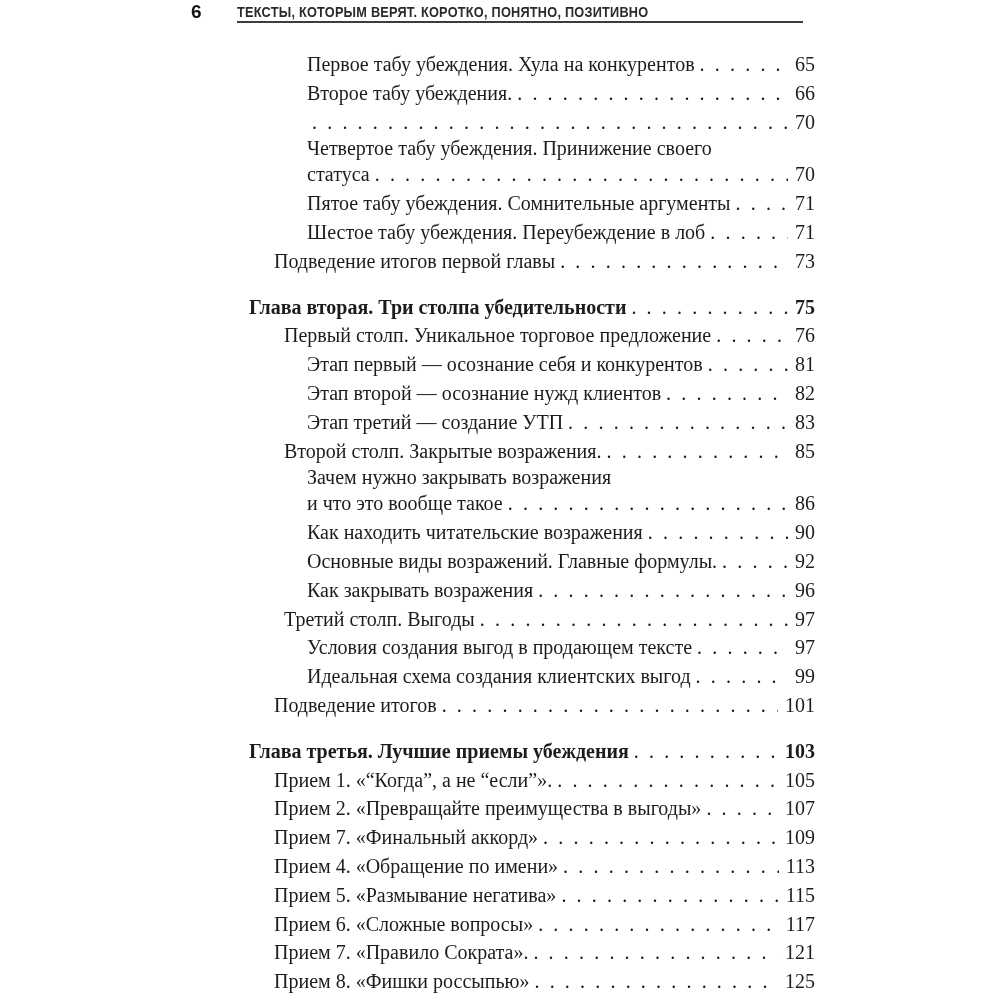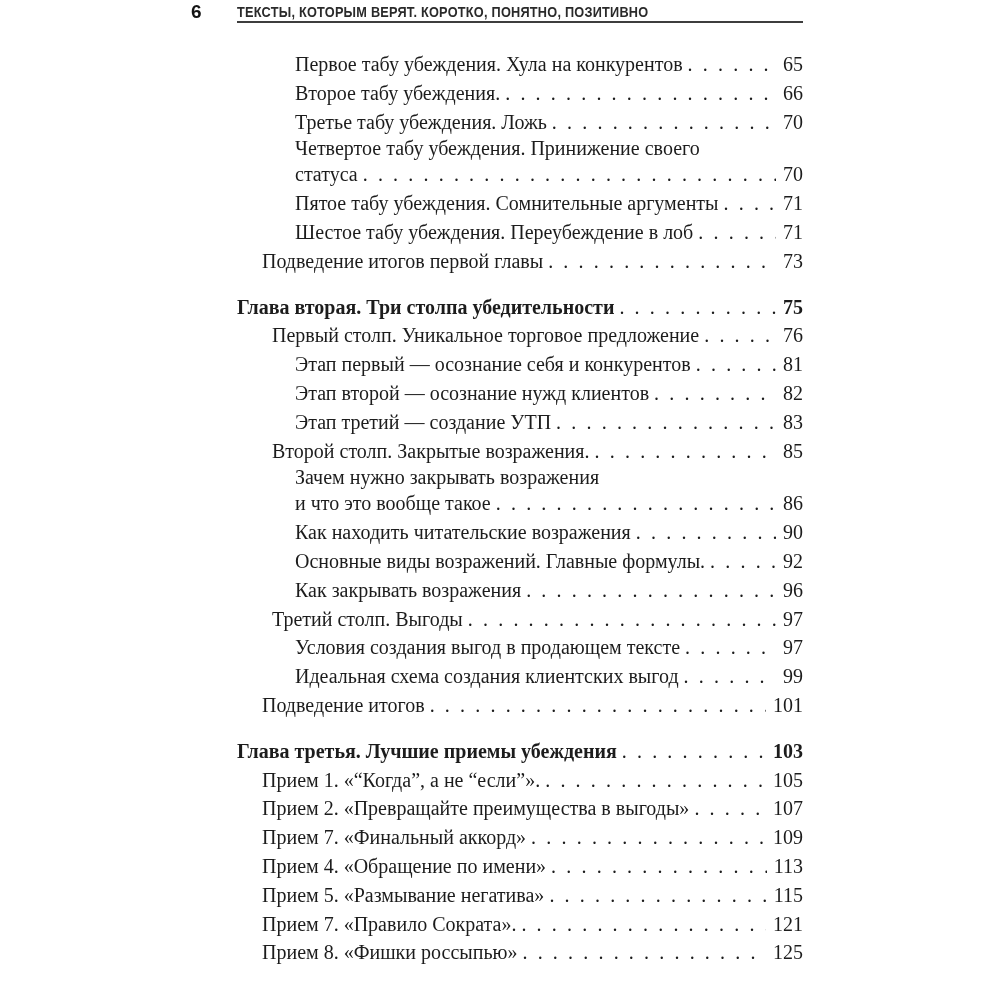--- a/index.html
+++ b/index.html
@@ -24,21 +24,21 @@
     white-space: nowrap;
     transform: scaleX(0.82); transform-origin: left center;
     letter-spacing: 0.3px;
   }
   .head-rule {
     position: absolute; left: 237px; top: 21px;
     width: 566px; height: 2px; background: var(--rule, #3d3d3d);
   }
 
   
-  .toc { position: absolute; left: 237px; top: 50px; width: 566px; font-size: 20px; }
+  .toc { position: absolute; left: 249px; top: 50px; width: 566px; font-size: 20px; }
   .toc-entry.gap-before { margin-top: 17px; text-align: center; }
   .toc-entry.bold .entry-text, .toc-entry.bold .page-num { font-weight: bold; }
   .lvl-0 { margin-left: 0; }
   .lvl-1 { margin-left: 25px; }
   .lvl-2 { margin-left: 35px; }
   .lvl-3 { margin-left: 58px; }
 
   .line { display: flex; line-height: 28.8px; }
   .toc-entry.two-line .line.first { line-height: 24px; }
   .entry-text { white-space: nowrap; }
@@ -73,21 +73,20 @@
       <div class="toc-entry lvl-3">
     <div class="line first">
       <span class="entry-text">Второе табу убеждения.</span>
       <span class="dots d1"></span>
       <span class="page-num p1">66</span>
     </div>
 
   </div>
       <div class="toc-entry lvl-3">
     <div class="line first">
-      <span class="entry-text">Третье табу убеждения. Ложь</span>
       <span class="dots d1"></span>
       <span class="page-num p1">70</span>
     </div>
 
   </div>
       <div class="toc-entry lvl-3 two-line">
     <div class="line first">
       <span class="entry-text">Четвертое табу убеждения. Принижение своего</span>
 
     </div>
@@ -279,20 +278,28 @@
       <div class="toc-entry lvl-1">
     <div class="line first">
       <span class="entry-text">Прием 5. «Размывание негатива»</span>
       <span class="dots d1"></span>
       <span class="page-num p1">115</span>
     </div>
 
   </div>
       <div class="toc-entry lvl-1">
     <div class="line first">
+      <span class="entry-text">Прием 6. «Сложные вопросы»</span>
+      <span class="dots d1"></span>
+      <span class="page-num p1">117</span>
+    </div>
+
+  </div>
+      <div class="toc-entry lvl-1">
+    <div class="line first">
       <span class="entry-text">Прием 7. «Правило Сократа».</span>
       <span class="dots d1"></span>
       <span class="page-num p1">121</span>
     </div>
 
   </div>
       <div class="toc-entry lvl-1">
     <div class="line first">
       <span class="entry-text">Прием 8. «Фишки россыпью»</span>
       <span class="dots d1"></span>

